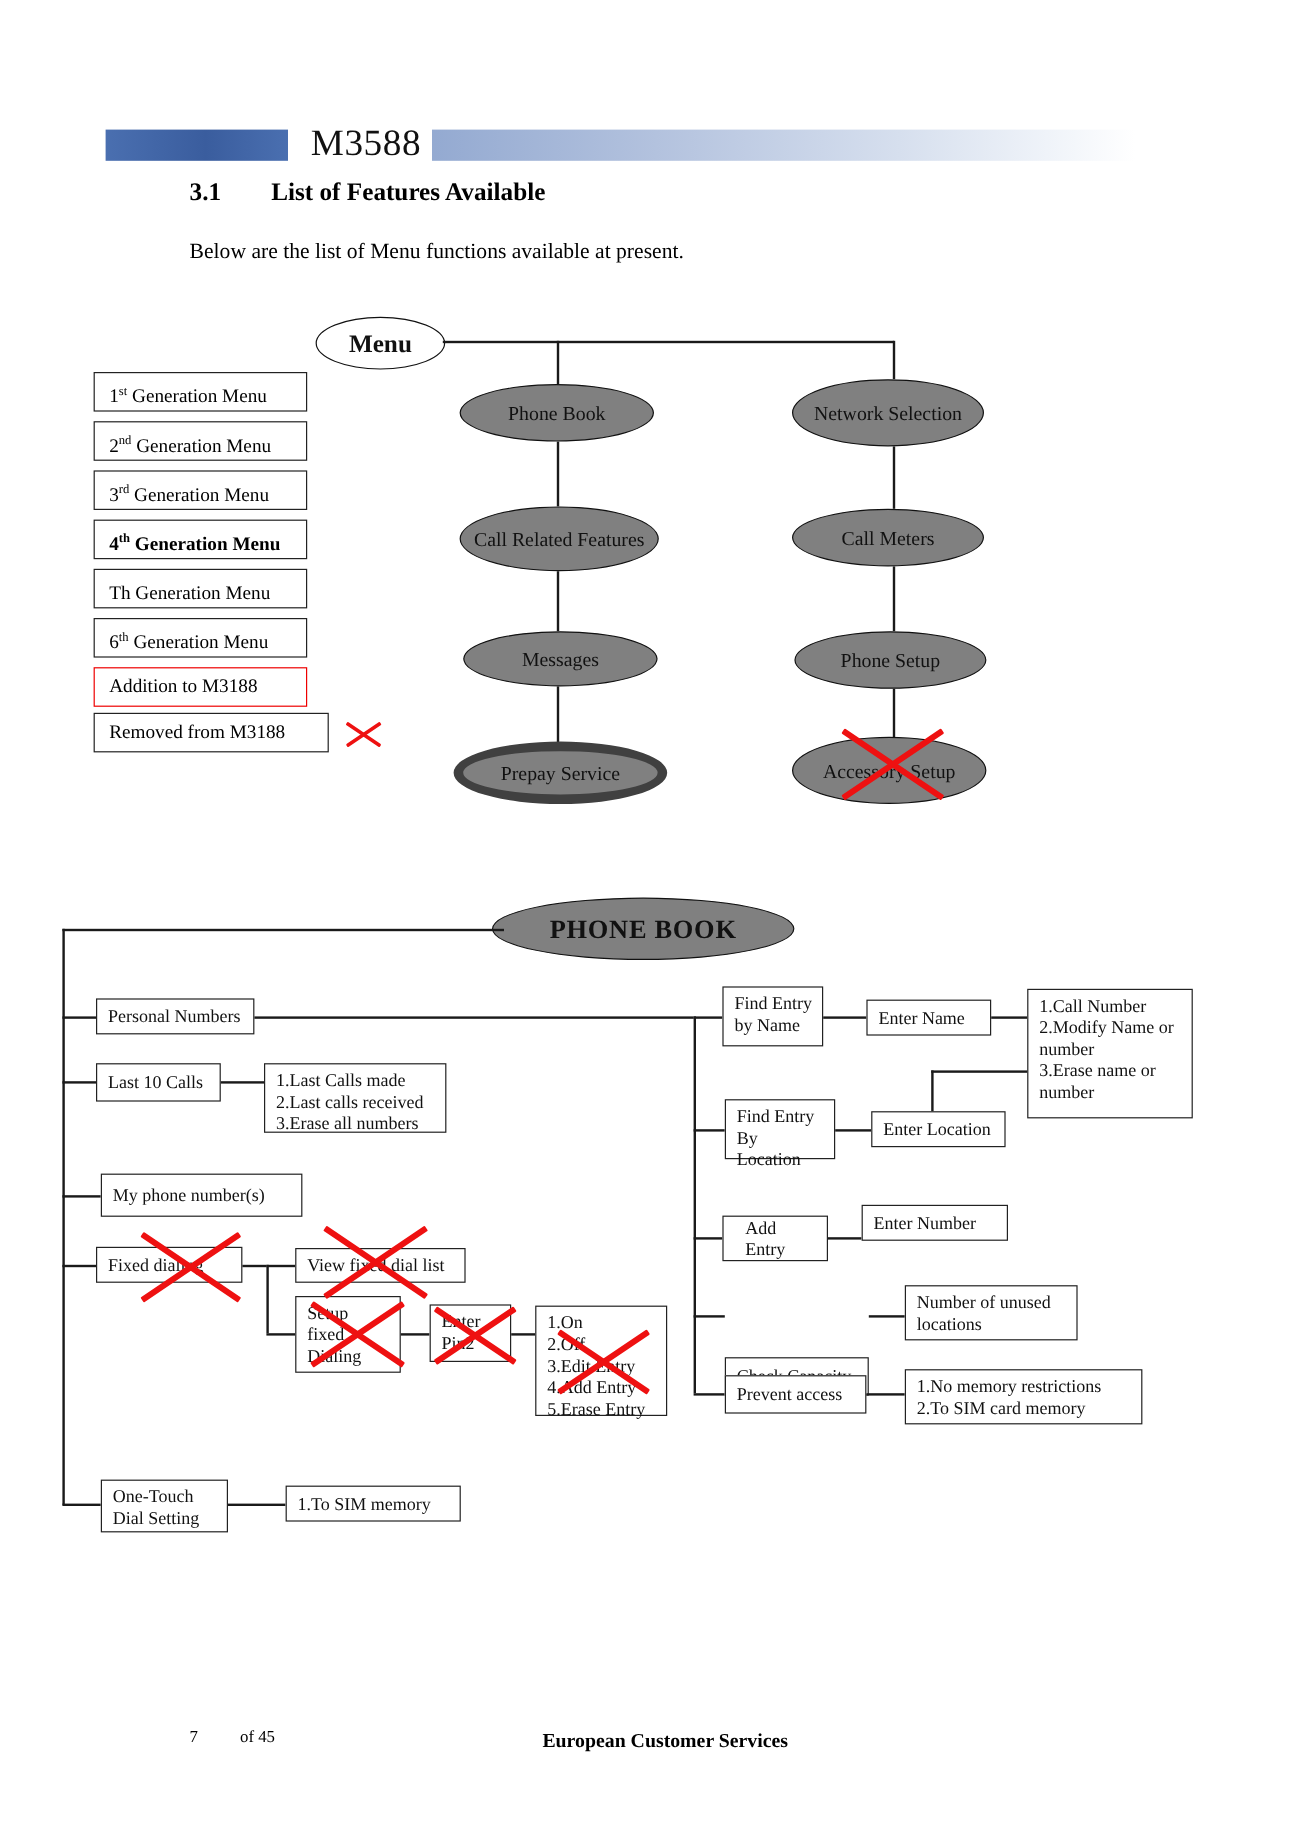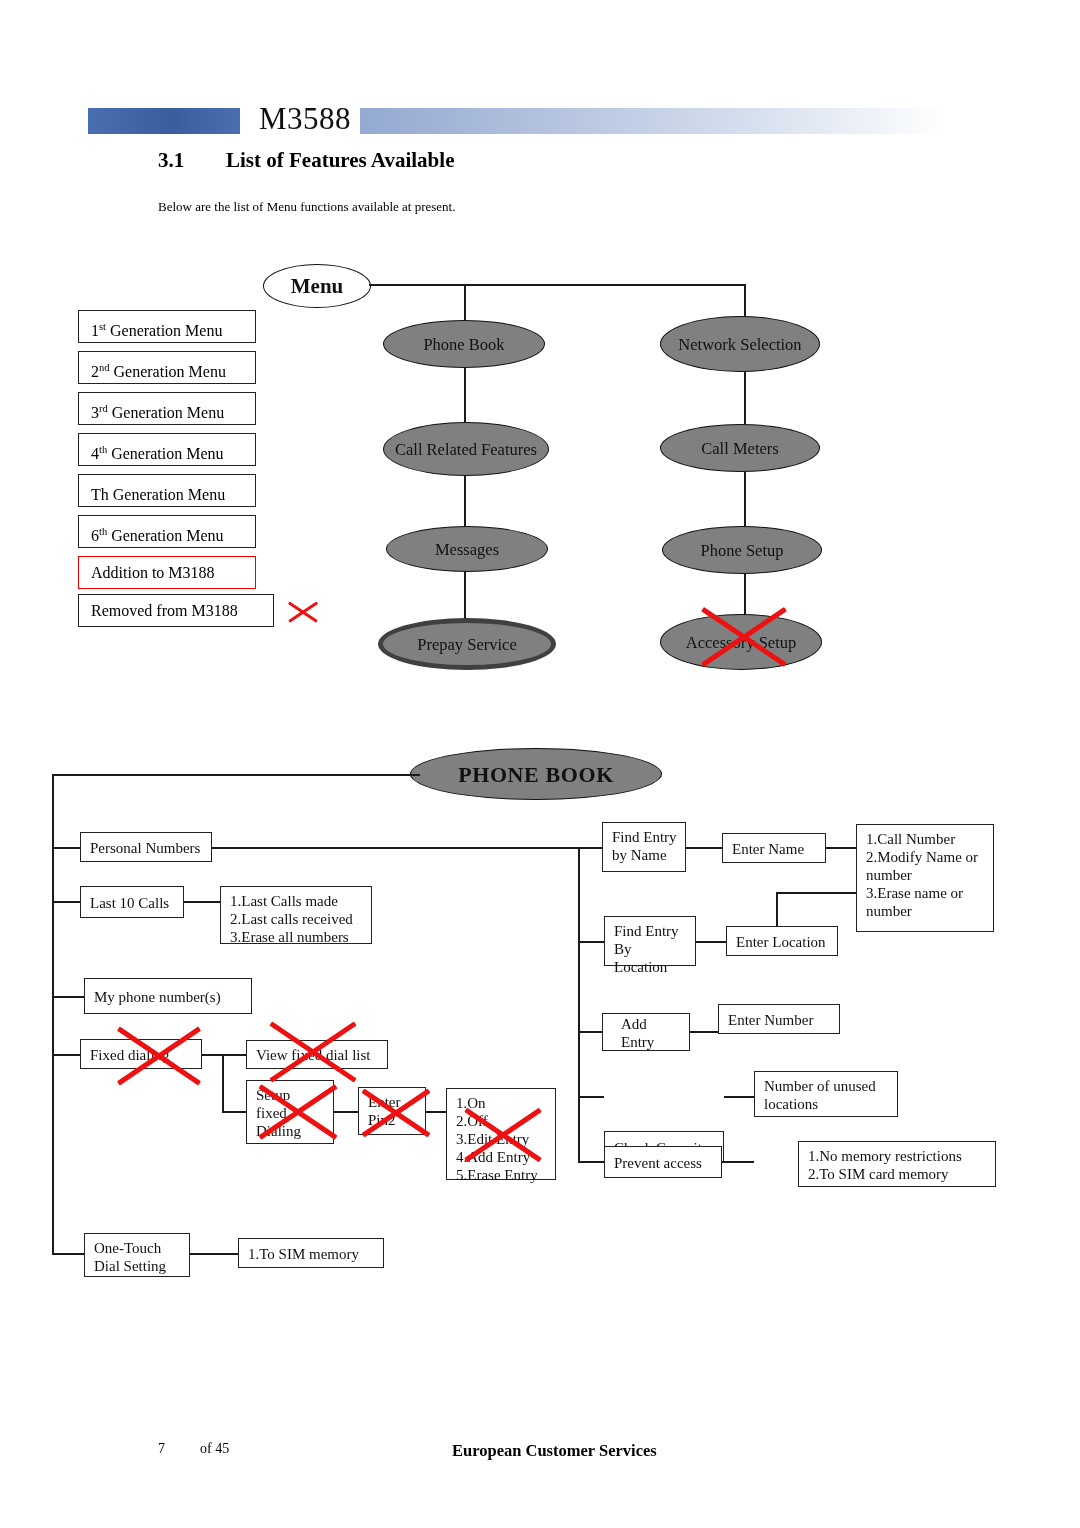--- a/index.html
+++ b/index.html
@@ -60,21 +60,21 @@
     font-size: 21px;
     font-weight: bold;
     white-space: nowrap;
   }
   #section-heading .num { display: inline-block; width: 68px; }
 
   #intro-text {
     position: absolute;
     left: 158px;
     top: 199px;
-    font-size: 13px;
+    font-size: 18px;
     white-space: nowrap;
   }
 
   
   .legend-box {
     position: absolute;
     left: 78px;
     width: 178px;
     height: 33px;
     border: 1.6px solid #222;
@@ -98,21 +98,21 @@
     display: flex;
     align-items: center;
     justify-content: center;
     text-align: center;
     box-sizing: border-box;
     font-size: 16.5px;
     line-height: 19px;
     color: #111;
   }
   .ellipse.white { background: #ffffff; font-weight: bold; font-size: 21px; }
-  .ellipse.red-outline { border: 5px solid #404040; }
+  .ellipse.red-outline { border: 8px solid #404040; }
   .ellipse.title {
     font-weight: bold;
     font-size: 22px;
     letter-spacing: 0.6px;
   }
 
   .nbox {
     position: absolute;
     border: 1.6px solid #222;
     background: #fff;
@@ -185,21 +185,21 @@
 
 <div class="legend-box" style="top:310px;">
   <span>1</span><sup>st</sup>&nbsp;<span>Generation Menu</span>
 </div>
 <div class="legend-box" style="top:351px;">
   <span>2</span><sup>nd</sup>&nbsp;<span>Generation Menu</span>
 </div>
 <div class="legend-box" style="top:392px;">
   <span>3</span><sup>rd</sup>&nbsp;<span>Generation Menu</span>
 </div>
-<div class="legend-box" style="top:433px;">
+<div class="legend-box" style="top:433px;font-weight:bold;">
   <span>4</span><sup>th</sup>&nbsp;<span>Generation Menu</span>
 </div>
 <div class="legend-box" style="top:474px;">
   <span>Th</span><sup></sup>&nbsp;<span>Generation Menu</span>
 </div>
 <div class="legend-box" style="top:515px;">
   <span>6</span><sup>th</sup>&nbsp;<span>Generation Menu</span>
 </div>
 <div class="legend-box red" style="top:556px;">Addition to M3188</div>
 <div class="legend-box wide" style="top:594px;">Removed from M3188</div>
@@ -333,19 +333,19 @@
 <div class="ln h" style="left:690px; top:1031px; width:28px;"></div>
 <div class="nbox vcenter" style="left:718px; top:1004px; width:122px; height:30px;">Enter Number</div>
 
 <div class="nbox vcenter" style="left:604px; top:1131px; width:120px; height:32px;">Check Capacity</div>
 <div class="ln h" style="left:724px; top:1096px; width:30px;"></div>
 <div class="nbox" style="left:754px; top:1071px; width:144px; height:46px;">Number of unused
 locations</div>
 
 <div class="nbox vcenter" style="left:604px; top:1146px; width:118px; height:32px;">Prevent access</div>
 <div class="ln h" style="left:722px; top:1161px; width:32px;"></div>
-<div class="nbox" style="left:754px; top:1141px; width:198px; height:46px;margin-left:44px;">1.No memory restrictions
+<div class="nbox" style="left:754px; top:1141px; width:198px; height:46px;">1.No memory restrictions
 2.To SIM card memory</div>
 
 <div id="footer-page">
   <span class="pg">7</span><span>of 45</span>
 </div>
 <div id="footer-org">European Customer Services</div>
 
 </body></html>

